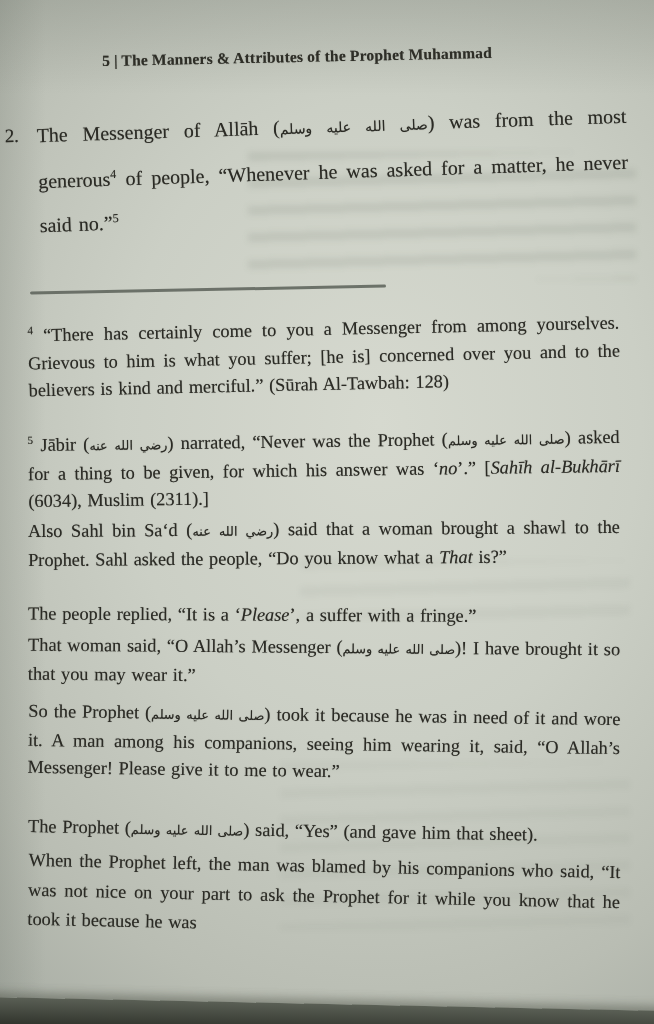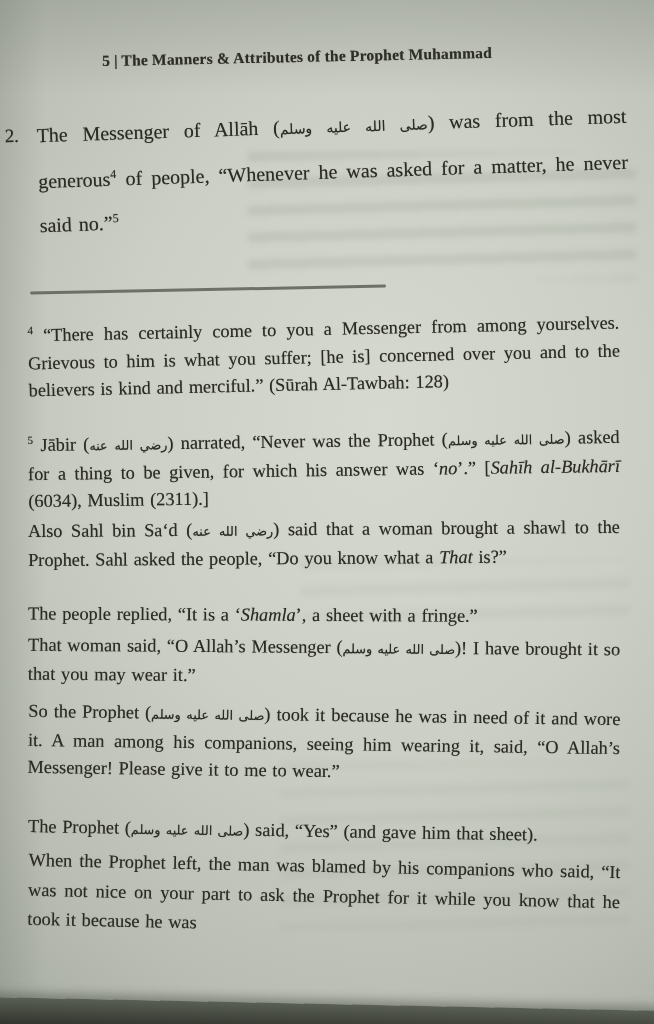--- a/index.html
+++ b/index.html
@@ -89,21 +89,21 @@
     <div class="item">
       <div class="item-num">2.</div>
       <div class="item-text"><span class="seg-n">The Messenger of Allāh (</span><span class="seg-ar">صلى الله عليه وسلم</span><span class="seg-n">) was from the most generous</span><span class="seg-sup">4</span><span class="seg-n"> of people, “Whenever he was asked for a matter, he never said no.”</span><span class="seg-sup">5</span></div>
     </div>
 
     <div class="fnsep"></div>
 
     <div class="para p-fn4"><span class="seg-sup">4</span><span class="seg-n"> “There has certainly come to you a Messenger from among yourselves. Grievous to him is what you suffer; [he is] concerned over you and to the believers is kind and merciful.” (Sūrah Al-Tawbah: 128)</span></div>
     <div class="para p-fn5"><span class="seg-sup">5</span><span class="seg-n"> Jābir (</span><span class="seg-ar">رضي الله عنه</span><span class="seg-n">) narrated, “Never was the Prophet (</span><span class="seg-ar">صلى الله عليه وسلم</span><span class="seg-n">) asked for a thing to be given, for which his answer was ‘</span><span class="seg-i">no</span><span class="seg-n">’.” [</span><span class="seg-i">Sahīh al-Bukhārī</span><span class="seg-n"> (6034), Muslim (2311).]</span></div>
     <div class="para p-sahl"><span class="seg-n">Also Sahl bin Sa‘d (</span><span class="seg-ar">رضي الله عنه</span><span class="seg-n">) said that a woman brought a shawl to the Prophet. Sahl asked the people, “Do you know what a </span><span class="seg-i">That</span><span class="seg-n"> is?”</span></div>
-    <div class="para p-reply"><span class="seg-n">The people replied, “It is a ‘</span><span class="seg-i">Shamla</span><span class="seg-n">’, a sheet with a fringe.”</span></div>
+    <div class="para p-reply"><span class="seg-n">The people replied, “It is a ‘</span><span class="seg-i">Please</span><span class="seg-n">’, a suffer with a fringe.”</span></div>
     <div class="para p-woman"><span class="seg-n">That woman said, “O Allah’s Messenger (</span><span class="seg-ar">صلى الله عليه وسلم</span><span class="seg-n">)! I have brought it so that you may wear it.”</span></div>
     <div class="para p-took"><span class="seg-n">So the Prophet (</span><span class="seg-ar">صلى الله عليه وسلم</span><span class="seg-n">) took it because he was in need of it and wore it. A man among his companions, seeing him wearing it, said, “O Allah’s Messenger! Please give it to me to wear.”</span></div>
     <div class="para p-yes"><span class="seg-n">The Prophet (</span><span class="seg-ar">صلى الله عليه وسلم</span><span class="seg-n">) said, “Yes” (and gave him that sheet).</span></div>
     <div class="para p-blame"><span class="seg-n">When the Prophet left, the man was blamed by his companions who said, “It was not nice on your part to ask the Prophet for it while you know that he took it because he was</span></div>
 
   </div>
 
   <div class="page-edge"></div>
 </div>
 

